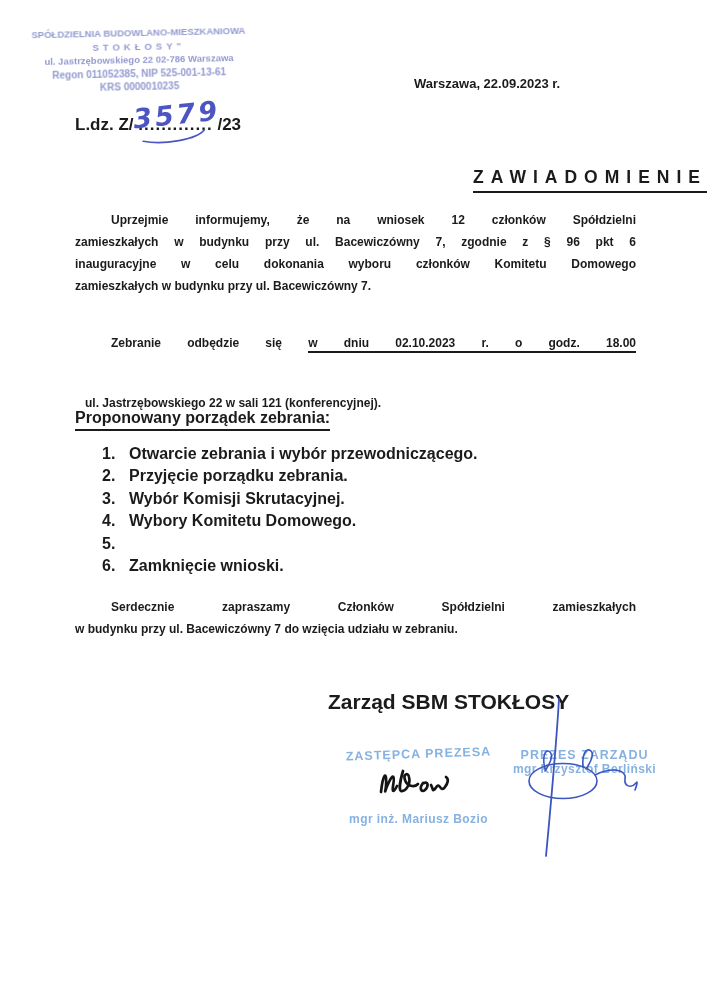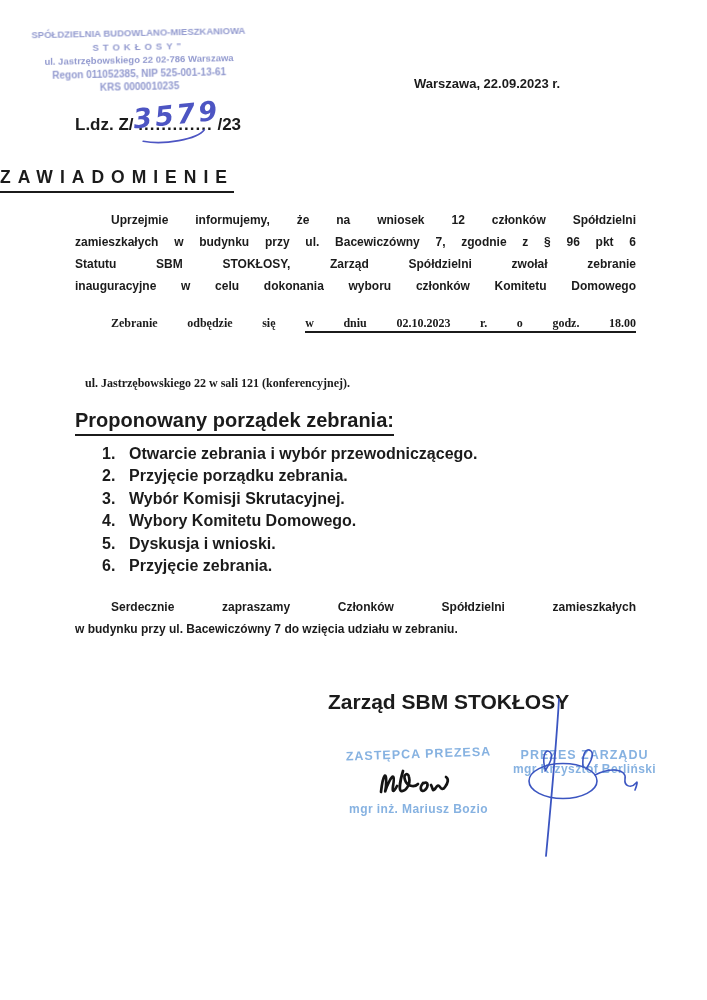--- a/index.html
+++ b/index.html
@@ -22,50 +22,50 @@
   .dateline{position:absolute;left:414px;top:76px;font-size:13px;}
   .refline{position:absolute;left:75px;top:115px;font-size:17px;text-align:right;}
   .refline .dots{letter-spacing:1px;}
   .handnum{
     position:absolute;left:58px;top:-14px;font-size:27px;line-height:27px;
     color:#4d55c3;font-style:italic;font-family:"DejaVu Sans",sans-serif;
     letter-spacing:3px;transform:rotate(-6deg);font-weight:bold;
   }
   .flourish{position:absolute;left:60px;top:16px;transform:rotate(-6deg);}
   
-  .title-wrap{position:absolute;left:0;top:167px;width:707px;text-align:left;}
+  .title-wrap{position:absolute;left:0;top:167px;width:707px;text-align:right;}
   .title{
     display:inline-block;font-size:17.5px;letter-spacing:7px;
     border-bottom:2px solid #1b1b1b;padding-bottom:3px;
   }
   
   .para{position:absolute;left:75px;width:561px;font-size:12px;line-height:22px;}
   .p1{top:209px;}
-  .p2{top:312px;font-family:Liberation Serif, serif;}
+  .p2{top:332px;}
   .pclose{top:596px;}
   .line{white-space:nowrap;}
   .just{text-align:justify;text-align-last:justify;white-space:normal;}
   .indent{padding-left:36px;}
   .indent-s{padding-left:10px;margin-top:38px;}
   .ul2{border-bottom:2px solid #1b1b1b;padding-bottom:1px;}
   
-  .agenda-head{position:absolute;left:75px;top:409px;font-size:20px;}
+  .agenda-head{position:absolute;left:75px;top:409px;font-size:16px;}
   .agenda-head span{display:inline-block;border-bottom:2px solid #1b1b1b;padding-bottom:2px;}
   .agenda{position:absolute;left:102px;top:443px;font-size:16px;line-height:22.4px;}
   .agenda-item{display:flex;}
   .agenda-item .num{width:27px;flex:0 0 27px;}
   
   .board{position:absolute;left:328px;top:690px;font-size:21px;}
   .sig{position:absolute;text-align:center;color:#72a5dc;}
   .sig-left{left:341px;top:747px;width:155px;}
   .sig-right{left:502px;top:748px;width:165px;}
   .sig .role{font-size:12.5px;letter-spacing:1px;opacity:.85;}
   .sig-left .role{transform:rotate(-2deg);}
   .sig .name{font-size:12px;letter-spacing:.4px;opacity:.85;}
-  .sig-left .name{margin-top:2px;}
+  .sig-left .name{margin-top:12px;}
   .sig-right .name{}
   .scribble{display:block;margin:1px auto 0;}
   .bluesig{position:absolute;left:495px;top:693px;z-index:3;pointer-events:none;}
   .sig{z-index:2;}
 </style>
 </head>
 <body>
 
 <div class="page">
 
@@ -87,22 +87,22 @@
     </svg>
   </div>
 
   <div class="title-wrap">
     <span class="title">ZAWIADOMIENIE</span>
   </div>
 
   <div class="para p1">
     <div class="line just indent">Uprzejmie informujemy, że na wniosek 12 członków Spółdzielni</div>
     <div class="line just">zamieszkałych w budynku przy ul. Bacewiczówny 7, zgodnie z § 96 pkt 6</div>
-    <div class="line just">Statutu SBM STOKŁOSY, Zarząd Spółdzielni zwołał zebranie</div>
     <div class="line just">inauguracyjne w celu dokonania wyboru członków Komitetu Domowego</div>
+    <div class="line">zamieszkałych w budynku przy ul. Bacewiczówny 7.</div>
   </div>
 
   <div class="para p2">
     <div class="line just indent"><span>Zebranie odbędzie się</span> <span class="ul2">w dniu 02.10.2023 r. o godz. 18.00</span></div>
     <div class="line indent-s">ul. Jastrzębowskiego 22 w sali 121 (konferencyjnej).</div>
   </div>
 
   <div class="agenda-head">
     <span>Proponowany porządek zebrania:</span>
   </div>
@@ -118,25 +118,24 @@
     <div class="agenda-item">
         <span class="num">3.</span>
         <span>Wybór Komisji Skrutacyjnej.</span>
       </div>
     <div class="agenda-item">
         <span class="num">4.</span>
         <span>Wybory Komitetu Domowego.</span>
       </div>
     <div class="agenda-item">
         <span class="num">5.</span>
-        <span>Dyskusja i wnioski.</span>
       </div>
     <div class="agenda-item">
         <span class="num">6.</span>
-        <span>Przyjęcie zebrania.</span>
+        <span>Zamknięcie wnioski.</span>
       </div>
   </div>
 
   <div class="para pclose">
     <div class="line just indent">Serdecznie zapraszamy Członków Spółdzielni zamieszkałych</div>
     <div class="line">w budynku przy ul. Bacewiczówny 7 do wzięcia udziału w zebraniu.</div>
   </div>
 
   <div class="board">Zarząd SBM STOKŁOSY</div>
 

